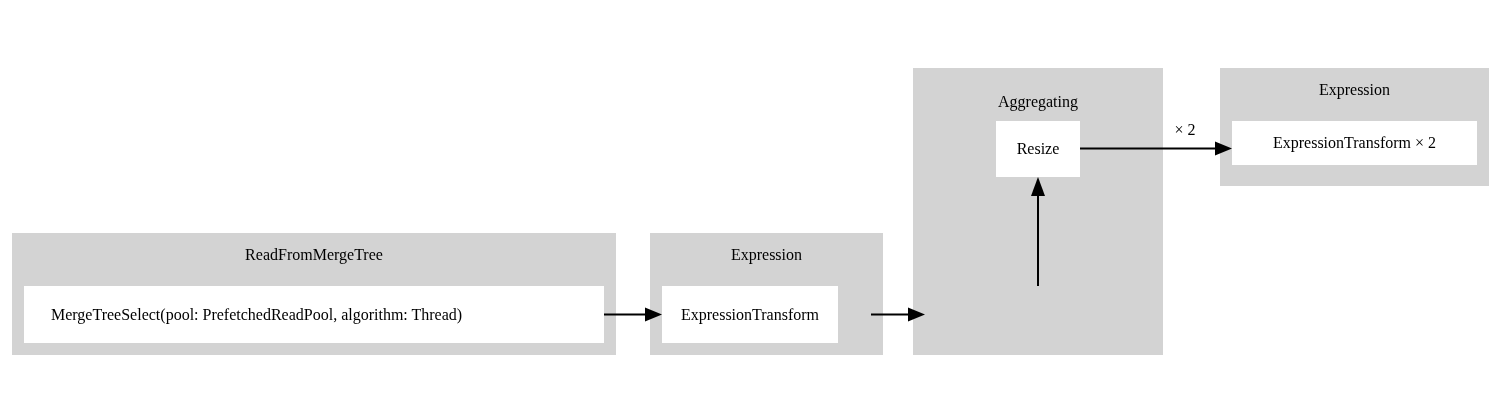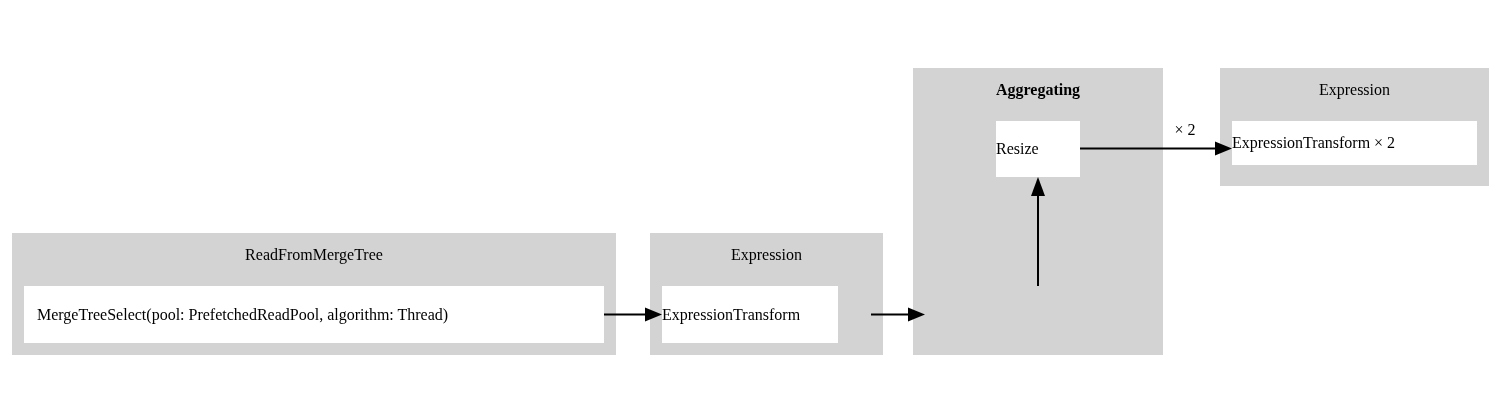--- a/index.html
+++ b/index.html
@@ -37,28 +37,29 @@
     white-space: nowrap;
   }
 
   
   .node {
     position: absolute;
     background: #ffffff;
     box-sizing: border-box;
     display: flex;
     align-items: center;
+    justify-content: center;
     font-size: 16px;
     line-height: 1;
     color: #000000;
     white-space: nowrap;
   }
   .node.left-aligned {
     justify-content: flex-start;
-    padding-left: 13px;
+    padding-left: 27px;
   }
 
   
   .edge-svg {
     position: absolute;
     left: 0;
     top: 0;
     width: 1502px;
     height: 410px;
     pointer-events: none;
@@ -95,21 +96,21 @@
   </div>
 
   <div class="group" style="left:650px; top:233px; width:233px; height:122px;">
     <div class="group-title" style="top:12px;">Expression</div>
   </div>
   <div class="node" style="left:662px; top:286px; width:176px; height:57px;">
     <span>ExpressionTransform</span>
   </div>
 
   <div class="group" style="left:913px; top:68px; width:250px; height:287px;">
-    <div class="group-title" style="top:12px;font-weight:bold;">Aggregating</div>
+    <div class="group-title" style="top:24px;">Aggregating</div>
   </div>
   <div class="node" style="left:996px; top:121px; width:84px; height:56px;">
     <span>Resize</span>
   </div>
 
   <div class="group" style="left:1220px; top:68px; width:269px; height:118px;">
     <div class="group-title" style="top:12px;">Expression</div>
   </div>
   <div class="node" style="left:1232px; top:121px; width:245px; height:44px;">
     <span>ExpressionTransform × 2</span>

